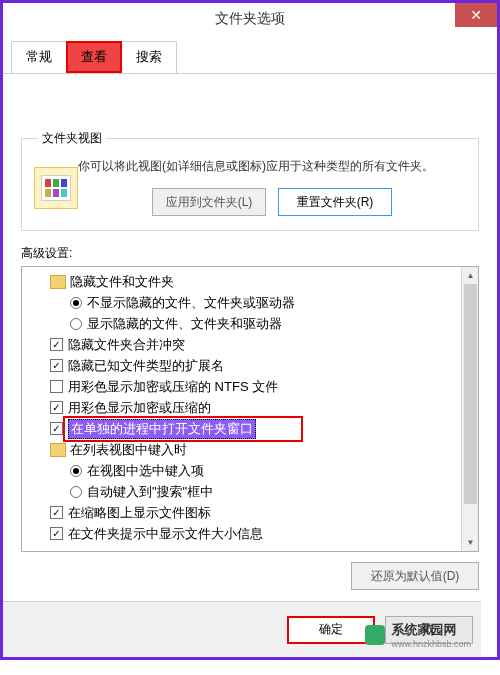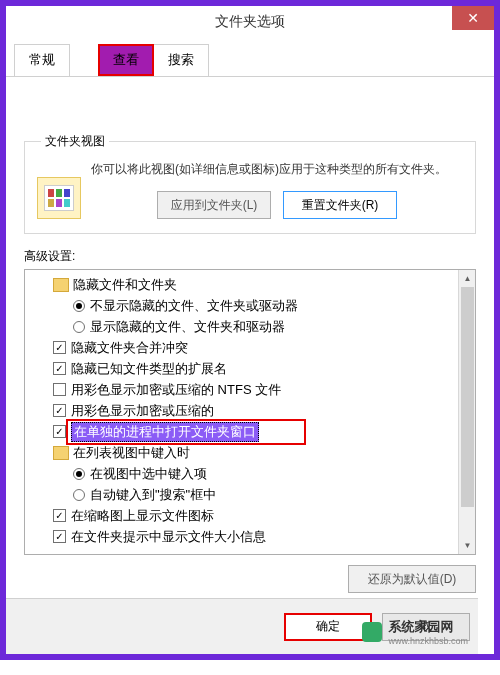--- a/index.html
+++ b/index.html
@@ -1,28 +1,28 @@
 <!DOCTYPE html>
 <html><head>
 <meta charset="utf-8">
 <style>
 * { box-sizing: border-box; margin: 0; padding: 0; }
 body { font-family: "Microsoft YaHei", "SimSun", sans-serif; font-size: 12px; background: #fff; }
-.window { width: 500px; height: 660px; background: #fff; border: 6px solid #6d28d9; position: relative; }
+.window { width: 500px; height: 660px; background: #fff; border: 3px solid #6d28d9; position: relative; }
 .titlebar { height: 32px; background: #fff; display: flex; align-items: center; justify-content: center; position: relative; }
 .titlebar-title { font-size: 14px; color: #333; }
 .close-btn { position: absolute; right: 0; top: 0; width: 42px; height: 24px; background: #c75050; color: #fff; display: flex; align-items: center; justify-content: center; font-size: 14px; cursor: pointer; }
 .tabs { display: flex; padding: 6px 8px 0 8px; background: #fff; border-bottom: 1px solid #d0d0d0; }
 .tab { padding: 6px 14px; border: 1px solid #d0d0d0; border-bottom: none; background: #fff; cursor: pointer; font-size: 13px; margin-right: -1px; }
-.tab.active { background: #a21caf; position: relative; z-index: 1; margin-left: 29px; }
+.tab.active { background: #ef4444; position: relative; z-index: 1; }
 .tab.highlighted { border: 2px solid #e60000; padding: 5px 13px; }
 .content { padding: 12px 18px; }
 .fieldset { border: 1px solid #d8d8d8; padding: 10px 12px 14px 12px; margin-bottom: 14px; margin-top: 44px; }
 .legend { font-size: 12px; padding: 0 4px; margin-left: 4px; }
-.folder-view-row { display: flex; align-items: flex-end; gap: 10px; }
+.folder-view-row { display: flex; align-items: center; }
 .folder-icon-big { width: 44px; height: 42px; background: #fff3c4; border: 1px solid #e6c860; display: flex; align-items: center; justify-content: center; margin-top: 2px; flex-shrink: 0; }
 .folder-icon-inner { width: 30px; height: 26px; background: #fff; border: 1px solid #ccc; display: grid; grid-template-columns: repeat(3,1fr); grid-template-rows: repeat(2,1fr); gap: 2px; padding: 3px; }
 .folder-icon-inner span { background: #888; }
 .folder-icon-inner span:nth-child(1){background:#c44;} .folder-icon-inner span:nth-child(2){background:#4a4;} .folder-icon-inner span:nth-child(3){background:#44c;} .folder-icon-inner span:nth-child(4){background:#ca4;} .folder-icon-inner span:nth-child(5){background:#a4c;} .folder-icon-inner span:nth-child(6){background:#4cc;}
 .folder-desc { flex: 1; font-size: 12px; line-height: 1.6; color: #333; }
 .btn-row { display: flex; gap: 12px; margin-top: 12px; justify-content: center; }
 .btn { min-width: 114px; height: 28px; border: 1px solid #adadad; background: #f0f0f0; font-size: 12px; cursor: pointer; color: #555; }
 .btn.focused { border: 1px solid #3399ff; background: #fff; color: #000; }
 .adv-label { font-size: 12px; margin-bottom: 4px; }
 .tree-box { border: 1px solid #adadad; height: 286px; overflow: hidden; padding: 4px 2px; background: #fff; position: relative; }

